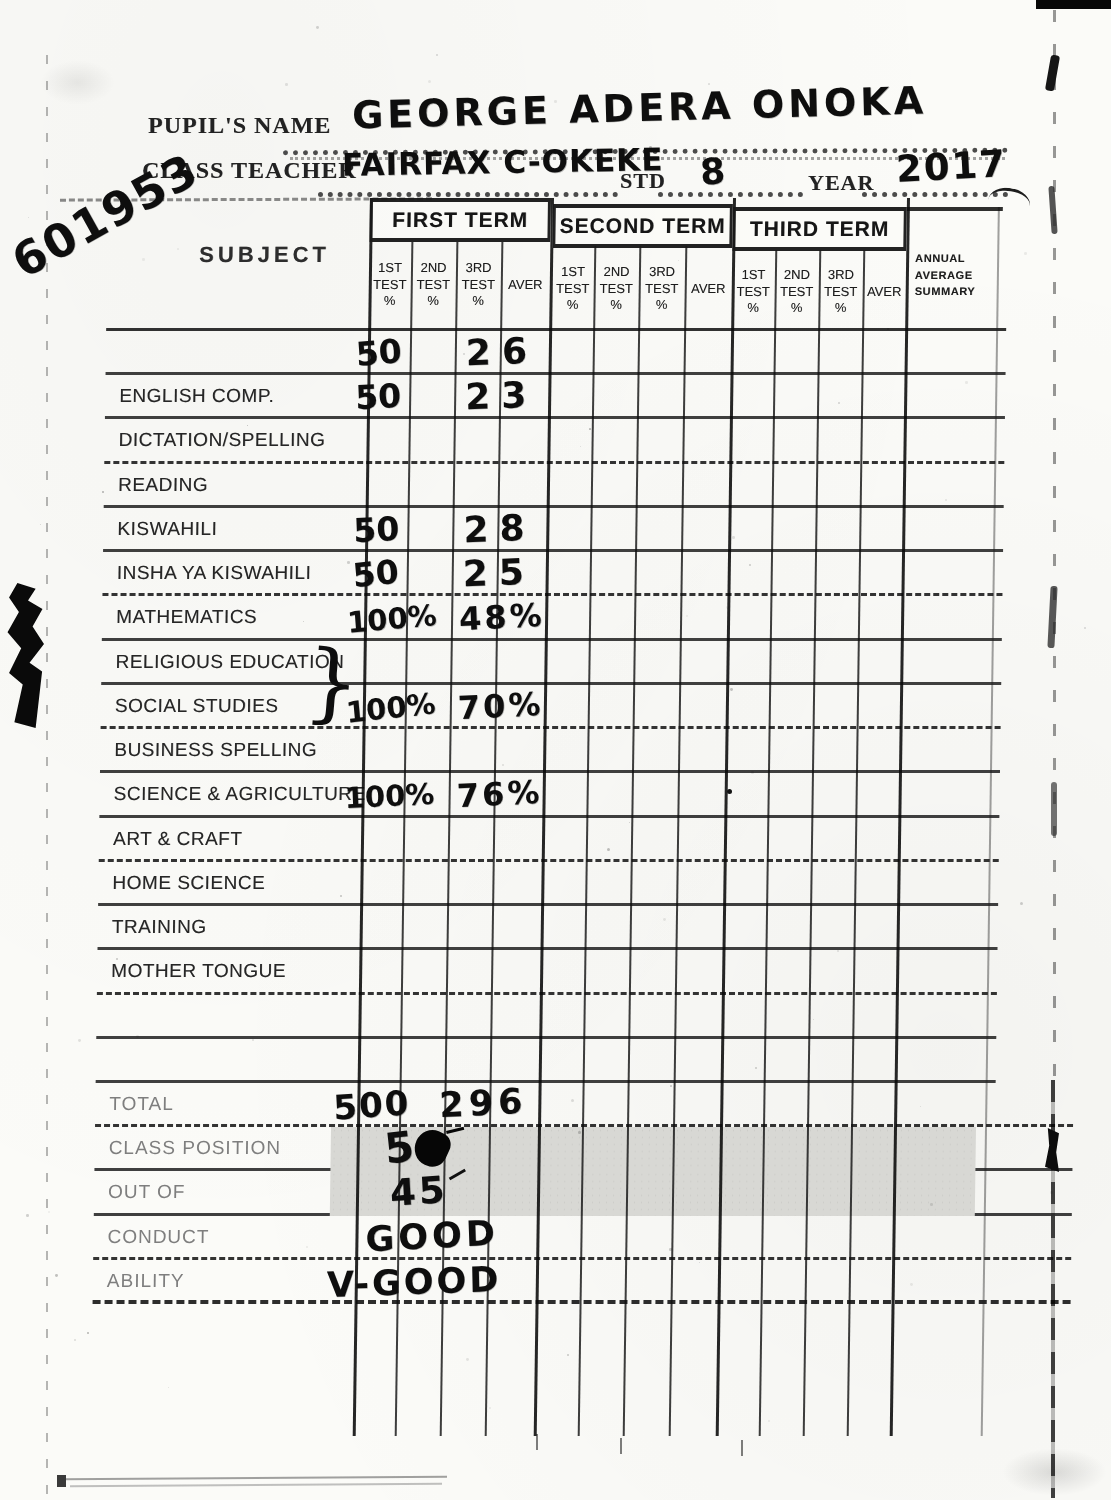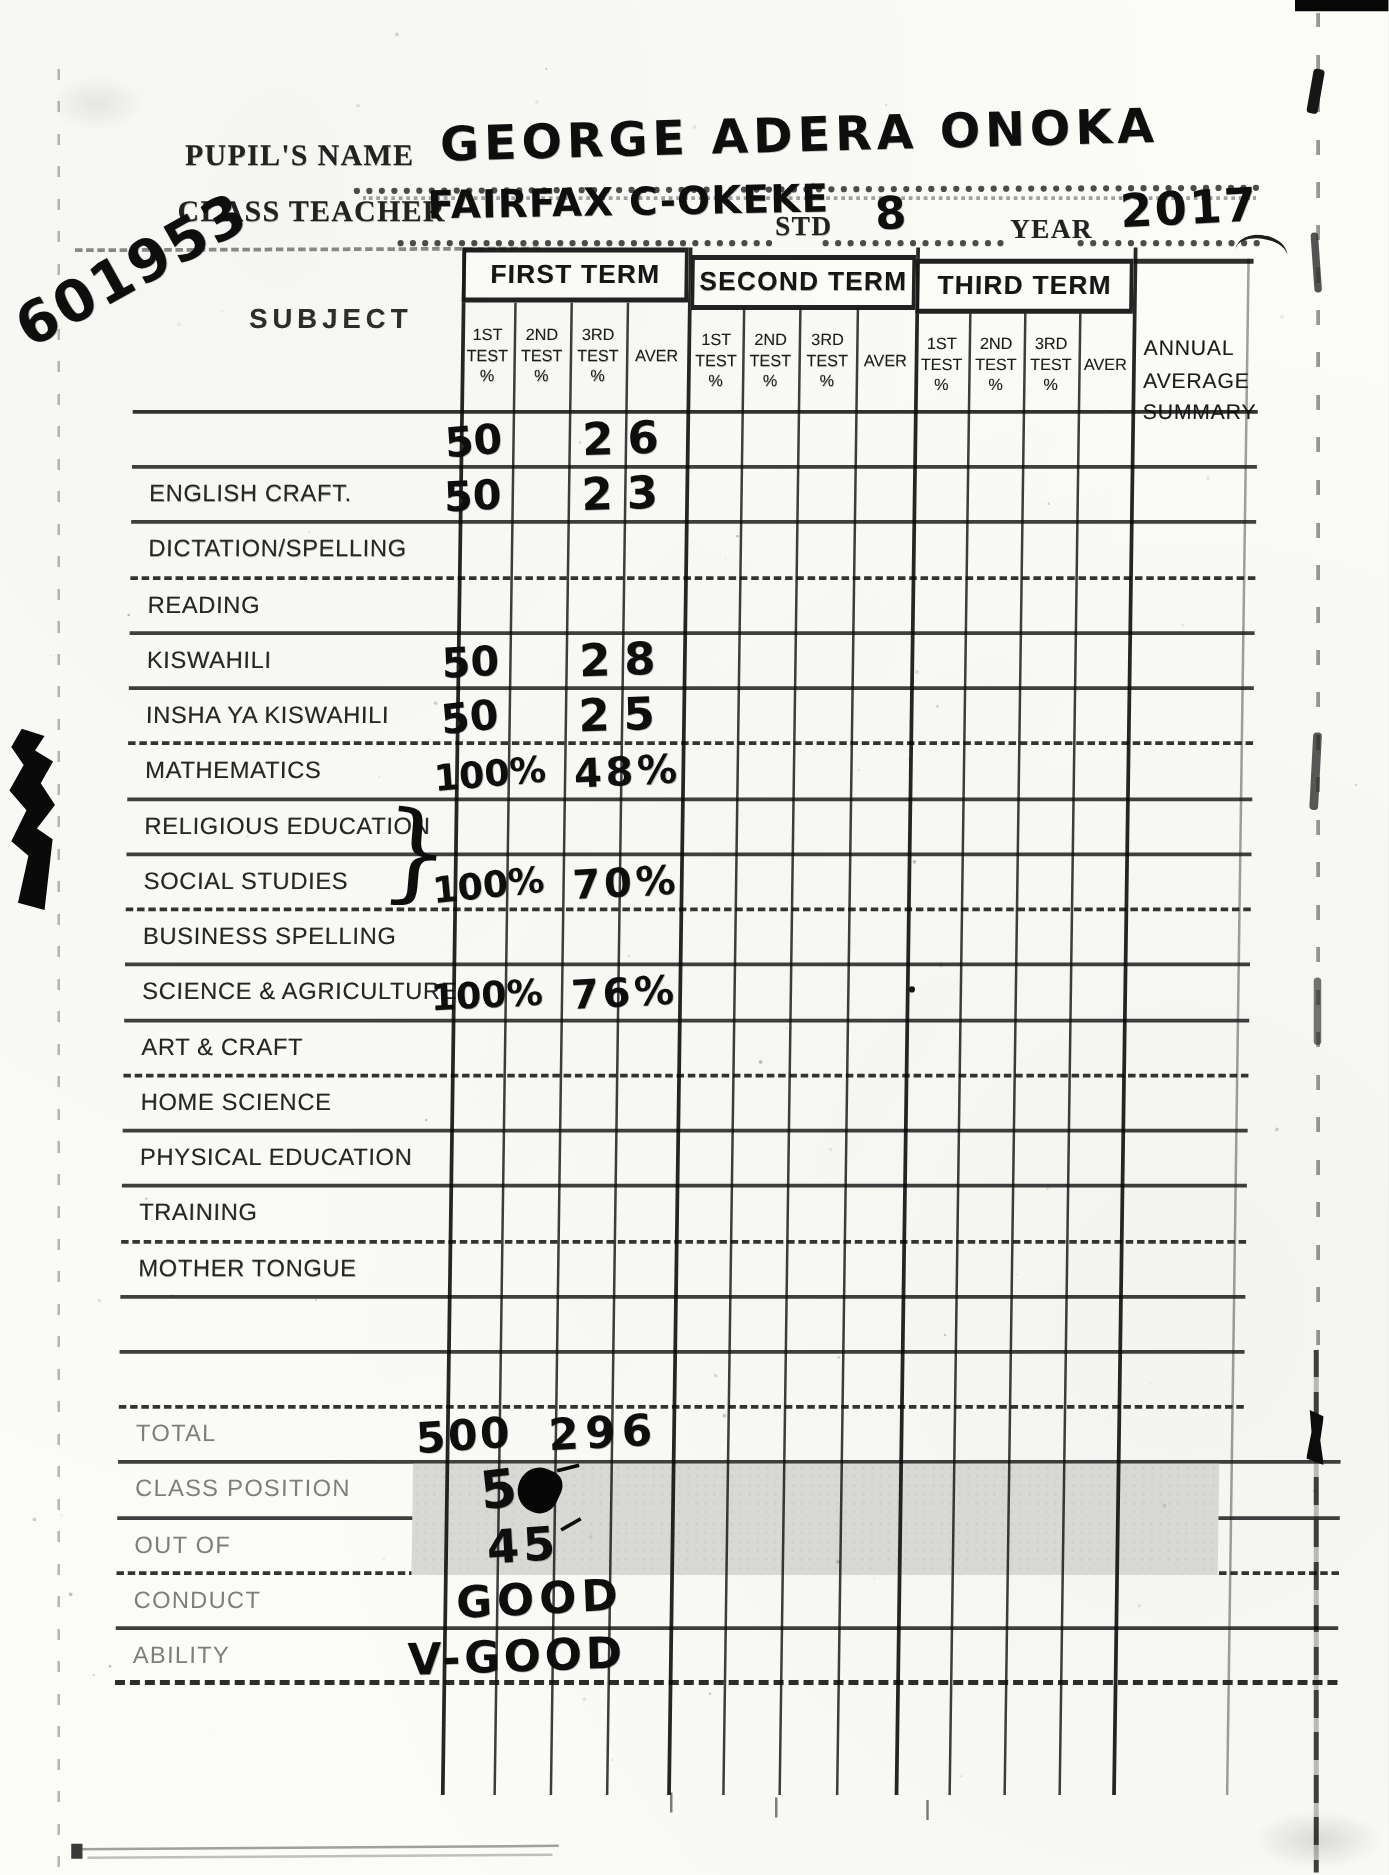--- a/index.html
+++ b/index.html
@@ -68,23 +68,24 @@
     text-shadow:0.4px 0.4px 0 rgba(0,0,0,.3);
   }
   .subcol-label{
     position:absolute;height:82px;
     display:flex;align-items:center;justify-content:center;text-align:center;
     font-size:13px;line-height:1.3;color:#1c1c1c;z-index:3;
     text-shadow:0.3px 0.3px 0 rgba(0,0,0,.3);
   }
   .annual-top{position:absolute;height:0;border-top:4px solid rgba(10,10,10,.85);z-index:3;}
   .annual-header{
-    position:absolute;left:808px;top:68px;width:88px;
-    font-size:17px;line-height:1.5;letter-spacing:.6px;color:#1c1c1c;
+    position:absolute;left:808px;top:52px;width:88px;
+    font-size:11px;line-height:1.5;letter-spacing:.6px;color:#1c1c1c;
     text-shadow:0.3px 0.3px 0 rgba(0,0,0,.3);
+    font-weight:bold;
   }
 
   .rows{position:absolute;left:0;top:130px;width:900px;border-top:3px solid rgba(14,14,14,.85);}
   .row{
     position:relative;height:44.24px;width:900px;
     border-bottom:3px solid rgba(16,16,16,.8);
     box-sizing:border-box;
   }
   .row:nth-child(3n){border-bottom-style:dashed;border-bottom-color:rgba(16,16,16,.85);}
   .row.sum{width:978px;}
@@ -196,21 +197,21 @@
   <div class="grid">
     <div class="subject-header">SUBJECT</div>
     <div class="annual-top" style="left:799px;top:9px;width:96px;"></div>
     <div class="annual-header">ANNUAL AVERAGE SUMMARY</div>
     <div class="rows">
         <div class="row">
           <span class="hw v1" style="transform: rotate(-5deg);">50</span>
           <span class="hw v3">26</span>
         </div>
         <div class="row">
-          <span class="subj">ENGLISH CRAFT.</span>
+          <span class="subj">ENGLISH COMP.</span>
           <span class="hw v1" style="transform: rotate(-3deg);">50</span>
           <span class="hw v3">23</span>
         </div>
         <div class="row">
           <span class="subj">DICTATION/SPELLING</span>
         </div>
         <div class="row">
           <span class="subj">READING</span>
         </div>
         <div class="row">
@@ -242,23 +243,20 @@
         <div class="row">
           <span class="subj">SCIENCE &amp; AGRICULTURE</span>
           <span class="hw v1 pct" style="transform: rotate(-3deg);">100%</span>
           <span class="hw v3 pct">76%</span>
         </div>
         <div class="row">
           <span class="subj">ART &amp; CRAFT</span>
         </div>
         <div class="row">
           <span class="subj">HOME SCIENCE</span>
-        </div>
-        <div class="row">
-          <span class="subj">PHYSICAL EDUCATION</span>
         </div>
         <div class="row">
           <span class="subj">TRAINING</span>
         </div>
         <div class="row">
           <span class="subj">MOTHER TONGUE</span>
         </div>
         <div class="row"></div>
         <div class="row"></div>
         <div class="row sum">

